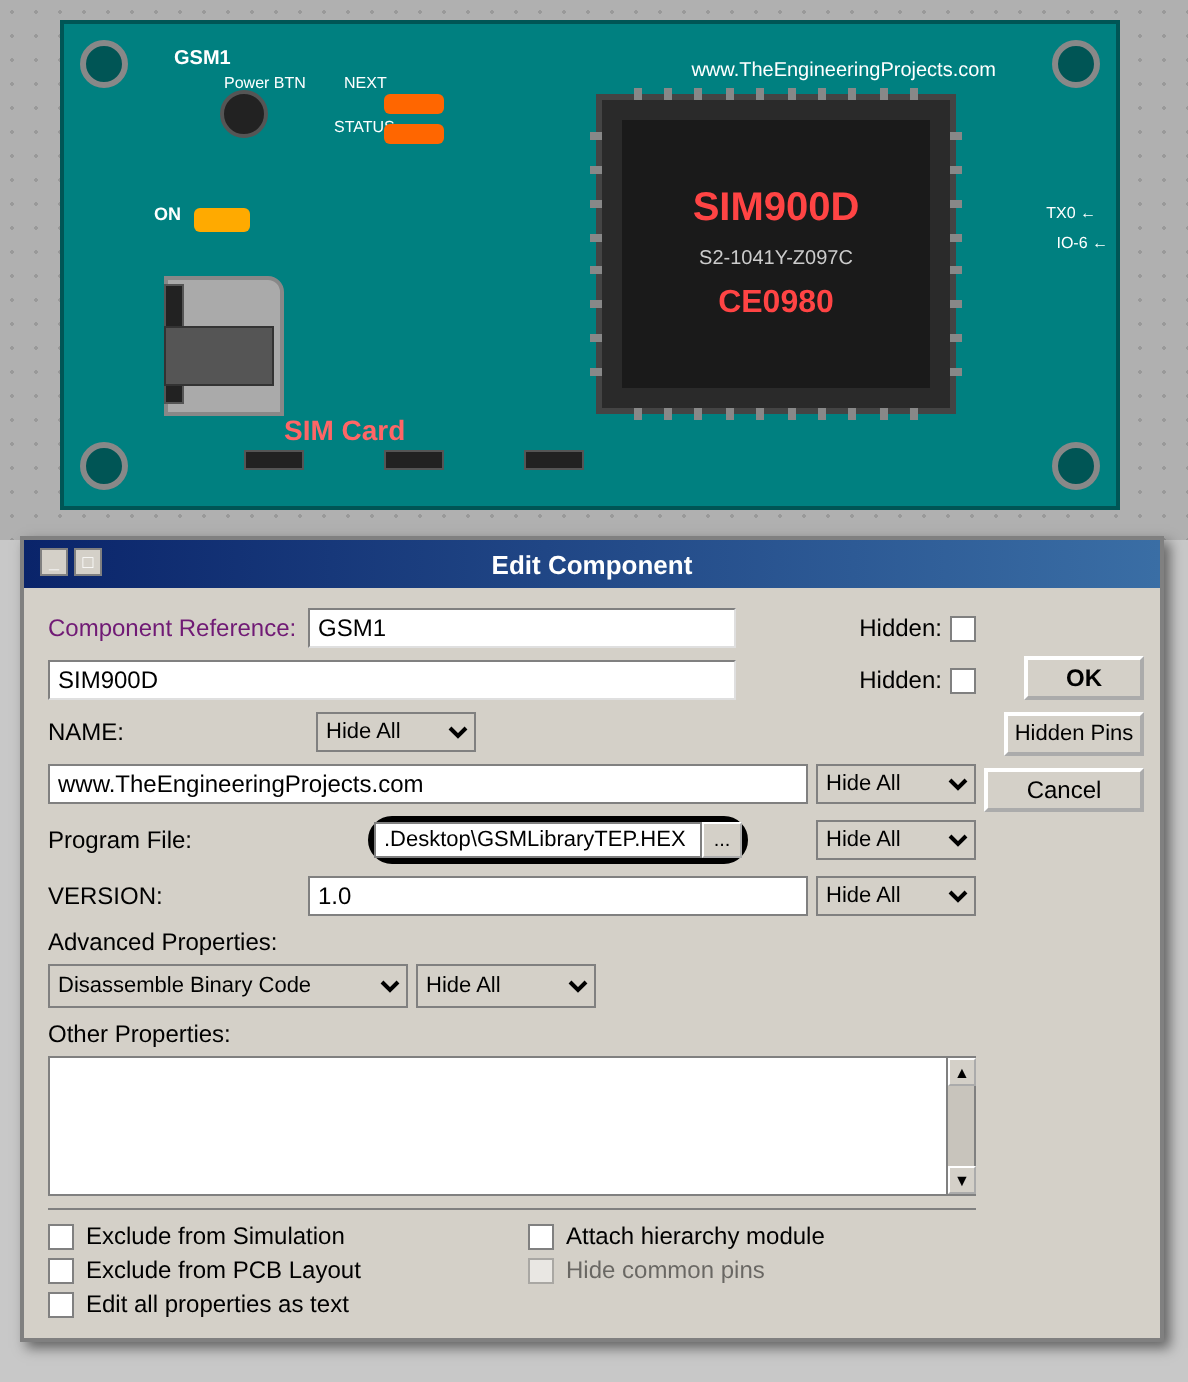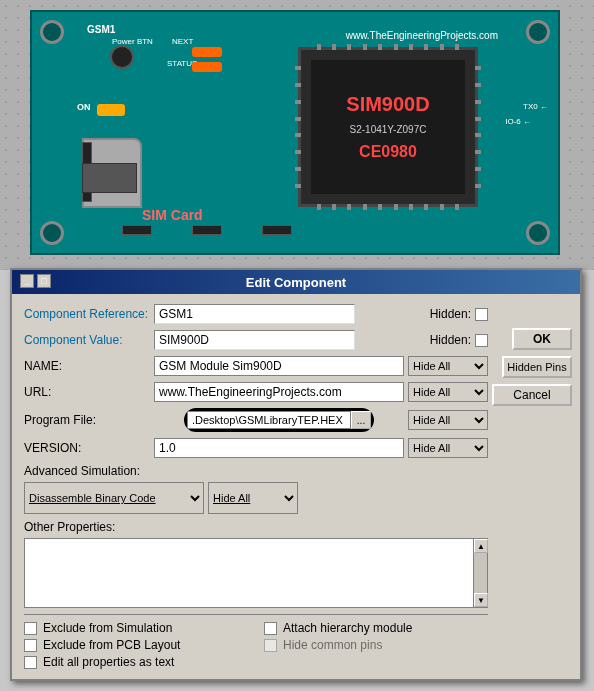--- a/index.html
+++ b/index.html
@@ -323,21 +323,21 @@
 
     .form-row {
       display: flex;
       align-items: center;
       margin-bottom: 6px;
     }
 
     .form-label {
       width: 130px;
       font-size: 12px;
-      color: #0369a1;
+      color: #701a75;
       flex-shrink: 0;
     }
 
     .form-input {
       flex: 1;
       height: 20px;
       background: white;
       border: 1px solid #808080;
       border-right: 1px solid #dfdfdf;
       border-bottom: 1px solid #dfdfdf;
@@ -354,21 +354,21 @@
       height: 13px;
       border: 1px solid #808080;
       background: white;
       display: inline-block;
     }
 
     .hidden-section {
       display: flex;
       align-items: center;
       gap: 4px;
-      width: 133px;
+      width: 120px;
       justify-content: flex-end;
     }
 
     .btn-ok {
       position: absolute;
       top: 34px;
       right: 8px;
       width: 60px;
       height: 22px;
       background: #d4d0c8;
@@ -484,25 +484,24 @@
       display: block;
     }
 
     .advanced-row {
       display: flex;
       align-items: center;
       gap: 4px;
     }
 
     .adv-select {
-      height: 32px;
+      height: 22px;
       font-size: 11px;
       background: #d4d0c8;
       border: 1px solid #808080;
-      text-decoration: underline;
     }
 
     .adv-select-wide {
       width: 180px;
     }
 
     .adv-select-no {
       width: 120px;
     }
 
@@ -665,21 +664,21 @@
     <div class="resistor" style="bottom:18px;left:90px;width:30px;height:10px;"></div>
     <div class="resistor" style="bottom:18px;left:160px;width:30px;height:10px;"></div>
     <div class="resistor" style="bottom:18px;left:230px;width:30px;height:10px;"></div>
 
     <div class="resistor" style="top:130px;left:50px;width:10px;height:25px;"></div>
     <div class="resistor" style="top:165px;left:50px;width:10px;height:25px;"></div>
 
     <div style="position:absolute;bottom:60px;left:50px;width:55px;height:30px;background:#555;border:1px solid #333;"></div>
 
     <div style="position:absolute;top:90px;right:10px;color:white;font-size:8px;">TX0 ←</div>
-    <div style="position:absolute;top:105px;right:27px;color:white;font-size:8px;">IO-6 ←</div>
+    <div style="position:absolute;top:105px;right:4px;color:white;font-size:8px;">IO-6 ←</div>
 
   </div>
 </div>
 
 <div class="dialog">
 
   <div class="dialog-titlebar">
     <div class="dialog-titlebar-icons">
       <div class="titlebar-btn">_</div>
       <div class="titlebar-btn">□</div>
@@ -698,38 +697,35 @@
         <div class="form-row">
           <span class="form-label">Component Reference:</span>
           <input class="form-input" type="text" value="GSM1" style="">
           <div class="hidden-section" style="display:flex;align-items:center;gap:4px;">
             <span class="hidden-label">Hidden:</span>
             <div class="checkbox"></div>
           </div>
         </div>
 
         <div class="form-row">
-          <span class="form-label">Component Value:</span>
           <input class="form-input" type="text" value="SIM900D" style="">
           <div class="hidden-section" style="display:flex;align-items:center;gap:4px;">
             <span class="hidden-label">Hidden:</span>
             <div class="checkbox"></div>
           </div>
         </div>
 
         <div class="name-row">
           <span class="name-label">NAME:</span>
-          <input class="name-input" type="text" value="GSM Module Sim900D" style="">
           <select class="name-select">
             <option>Hide All</option>
           </select>
         </div>
 
         <div class="name-row">
-          <span class="name-label">URL:</span>
           <input class="name-input" type="text" value="www.TheEngineeringProjects.com" style="">
           <select class="name-select">
             <option>Hide All</option>
           </select>
         </div>
 
         <div class="program-file-row">
           <span class="name-label">Program File:</span>
           <div class="program-input-wrapper">
             <input class="program-input" type="text" value=".Desktop\GSMLibraryTEP.HEX" style="">
@@ -742,21 +738,21 @@
 
         <div class="version-row">
           <span class="name-label">VERSION:</span>
           <input class="name-input" type="text" value="1.0" style="">
           <select class="name-select">
             <option>Hide All</option>
           </select>
         </div>
 
         <div class="advanced-section">
-          <span class="advanced-label">Advanced Simulation:</span>
+          <span class="advanced-label">Advanced Properties:</span>
           <div class="advanced-row">
             <select class="adv-select adv-select-wide">
               <option>Disassemble Binary Code</option>
             </select>
             <select class="adv-select adv-select-hideall">
               <option>Hide All</option>
             </select>
           </div>
         </div>
 

